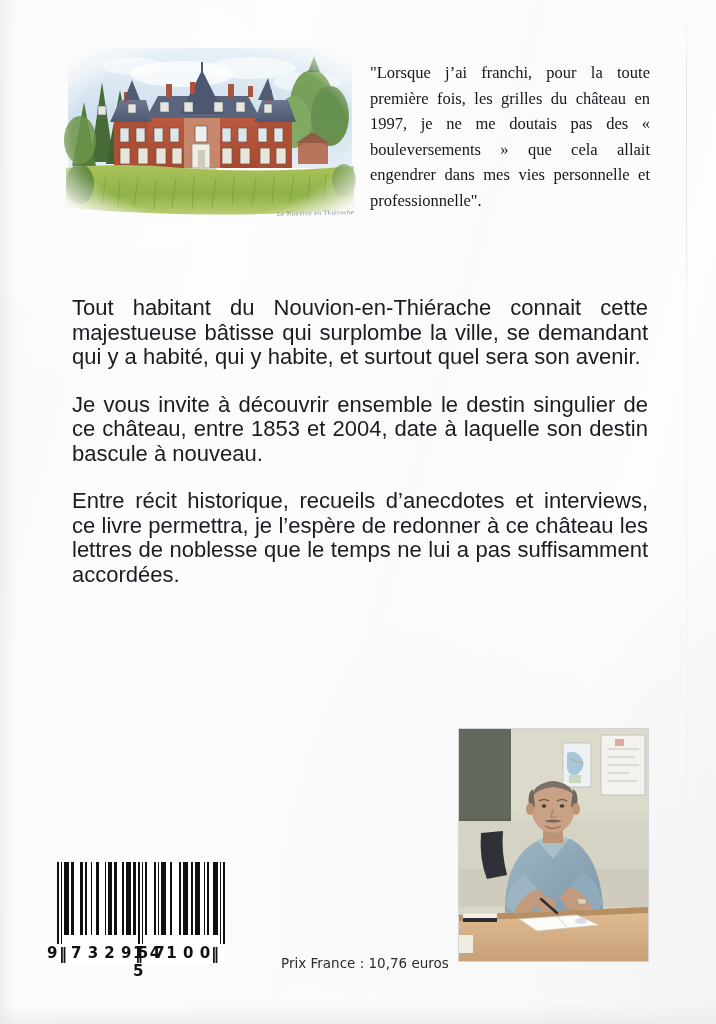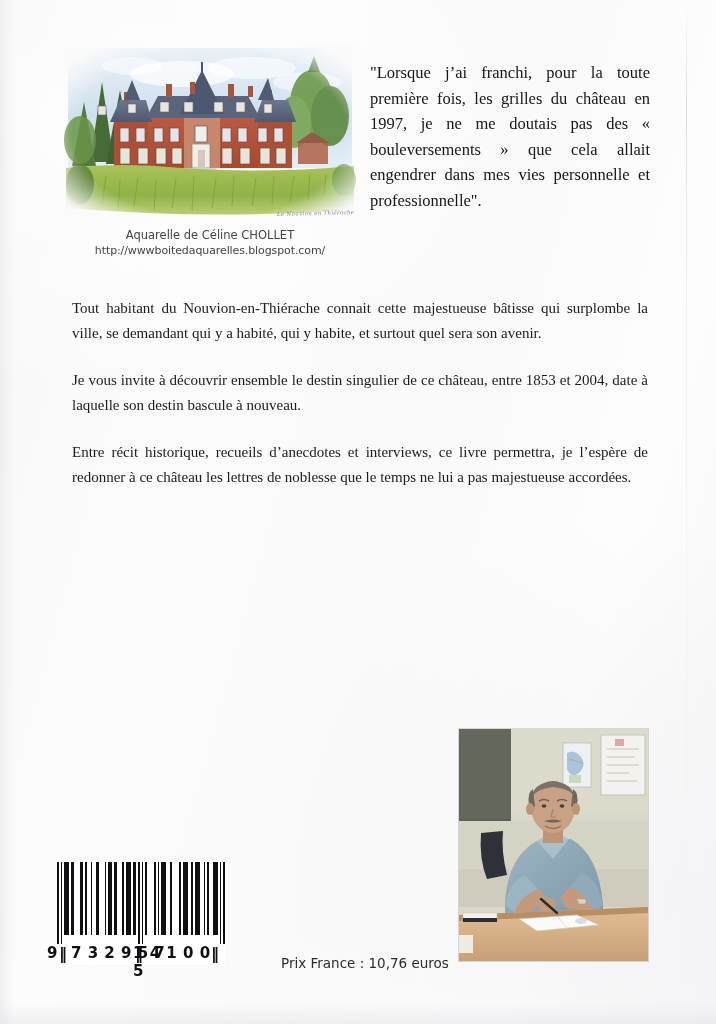--- a/index.html
+++ b/index.html
@@ -105,22 +105,22 @@
 
   
   .body-copy {
     position: absolute;
     left: 72px;
     top: 296px;
     width: 576px;
   }
   .body-copy p {
     margin: 0 0 23px 0;
-    font-family: Liberation Serif, serif;
-    font-size: 15px;
+    font-family: Liberation Sans, sans-serif;
+    font-size: 22px;
     line-height: 24.5px;
     text-align: justify;
     text-justify: inter-word;
     color: #1b1b22;
   }
   .body-copy p:last-child { margin-bottom: 0; }
 
   
   .author-photo {
     position: absolute;
@@ -333,31 +333,27 @@
       </g>
 
       <ellipse cx="18" cy="140" rx="14" ry="20" fill="#58803b" opacity="0.8"></ellipse>
       <ellipse cx="282" cy="136" rx="12" ry="16" fill="#6b9446" opacity="0.7"></ellipse>
 
       <rect x="0" y="0" width="296" height="180" fill="url(#wcFade)"></rect>
     </svg>
     <div class="wc-signature">Le Nouvion en Thiérache</div>
   </div>
 
-  <div class="caption">
-    <div class="line1">Aquarelle de Céline CHOLLET</div>
-    <div class="line2">http://wwwboitedaquarelles.blogspot.com/</div>
-  </div>
 
   <div class="quote">"Lorsque j’ai franchi, pour la toute première fois, les grilles du château en 1997, je ne me doutais pas des « bouleversements » que cela allait engendrer dans mes vies personnelle et professionnelle".</div>
 
   <div class="body-copy">
     <p>Tout habitant du Nouvion-en-Thiérache connait cette majestueuse bâtisse qui surplombe la ville, se demandant qui y a habité, qui y habite, et surtout quel sera son avenir.</p>
     <p>Je vous invite à découvrir ensemble le destin singulier de ce château, entre 1853 et 2004, date à laquelle son destin bascule à nouveau.</p>
-    <p>Entre récit historique, recueils d’anecdotes et interviews, ce livre permettra, je l’espère de redonner à ce château les lettres de noblesse que le temps ne lui a pas majestueuse accordées.</p>
+    <p>Entre récit historique, recueils d’anecdotes et interviews, ce livre permettra, je l’espère de redonner à ce château les lettres de noblesse que le temps ne lui a pas suffisamment accordées.</p>
   </div>
 
   <div class="author-photo">
     <svg viewBox="0 0 189 232" xmlns="http://www.w3.org/2000/svg">
       <defs>
         <linearGradient id="deskG" x1="0" y1="0" x2="0" y2="1">
           <stop offset="0%" stop-color="#e2bd92"></stop>
           <stop offset="100%" stop-color="#c8a078"></stop>
         </linearGradient>
         <linearGradient id="shirtG" x1="0" y1="0" x2="1" y2="1">

